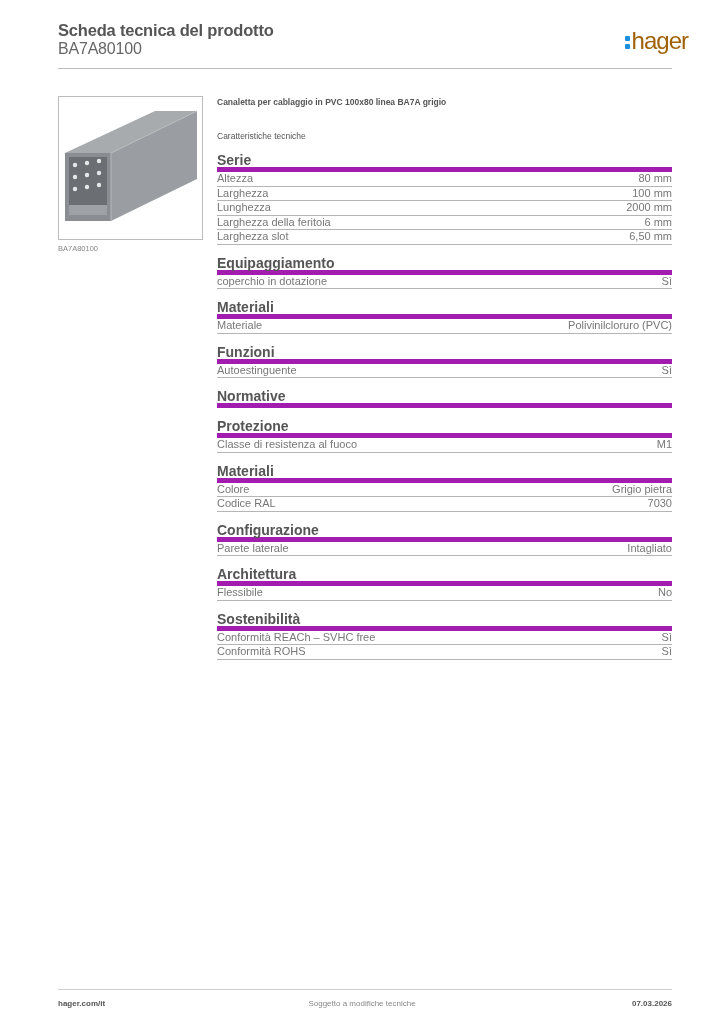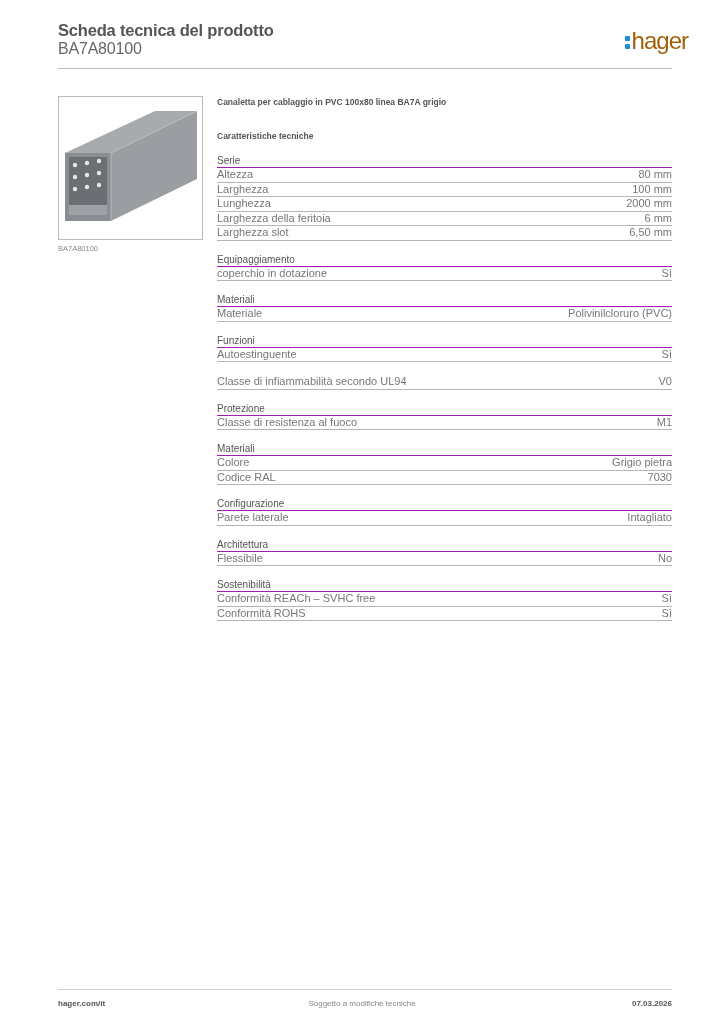--- a/index.html
+++ b/index.html
@@ -11,24 +11,24 @@
     .logo .colon:before, .logo .colon:after { content:""; position:absolute; left:0; width:5px; height:5px; background:#1e8fdc; border-radius:1px; }
     .logo .colon:before { top:-13px; }
     .logo .colon:after { top:-5px; }
     .header-rule { position:absolute; left:58px; right:52px; top:68px; height:1px; background:#bdbdbd; }
 
     .img-box { position:absolute; left:58px; top:96px; width:143px; height:142px; border:1px solid #bcbcbc; background:#fff; }
     .img-caption { position:absolute; left:58px; top:244px; font-size:7.5px; color:#888; }
 
     .content { position:absolute; left:217px; top:96px; width:455px; }
     .product-desc { font-size:8.5px; font-weight:bold; color:#555; height:12px; line-height:12px; }
-    .tech-title { font-size:8.5px; font-weight:bold; color:#555; margin-top:22px; height:12px; line-height:12px; }
+    .tech-title { font-size:8.5px; font-weight:normal; color:#555; margin-top:22px; height:12px; line-height:12px; }
     .group { margin-top:13px; }
     .group:first-of-type { margin-top:14px; }
-    .group-title { font-size:10px; font-weight:normal; color:#555; height:11px; line-height:11px; border-bottom:1px solid #a21caf; padding-bottom:1px; }
+    .group-title { font-size:14px; font-weight:bold; color:#555; height:11px; line-height:11px; border-bottom:5px solid #a21caf; padding-bottom:1px; }
     .row { display:flex; justify-content:space-between; font-size:11px; color:#777; height:13.5px; line-height:13.5px; border-bottom:1px solid #b5b5b5; }
     .row .val { text-align:right; }
 
     .footer-rule { position:absolute; left:58px; right:52px; top:989px; height:1px; background:#cfcfcf; }
     .footer-left { position:absolute; left:58px; top:999px; font-size:8px; font-weight:bold; color:#555; }
     .footer-center { position:absolute; left:0; right:0; top:999px; text-align:center; font-size:8px; color:#888; }
     .footer-right { position:absolute; right:52px; top:999px; font-size:8px; font-weight:bold; color:#555; }
   </style>
 </head>
 <body>
@@ -115,24 +115,21 @@
 
   <div class="group">
     <div class="group-title">Funzioni</div>
     <div class="row">
         <span>Autoestinguente</span>
         <span class="val">Sì</span>
       </div>
   </div>
 
   <div class="group">
-    <div class="row">
-        <span>Classe di infiammabilità secondo UL94</span>
-        <span class="val">V0</span>
-      </div>
+    <div class="group-title">Normative</div>
   </div>
 
   <div class="group">
     <div class="group-title">Protezione</div>
     <div class="row">
         <span>Classe di resistenza al fuoco</span>
         <span class="val">M1</span>
       </div>
   </div>
 

